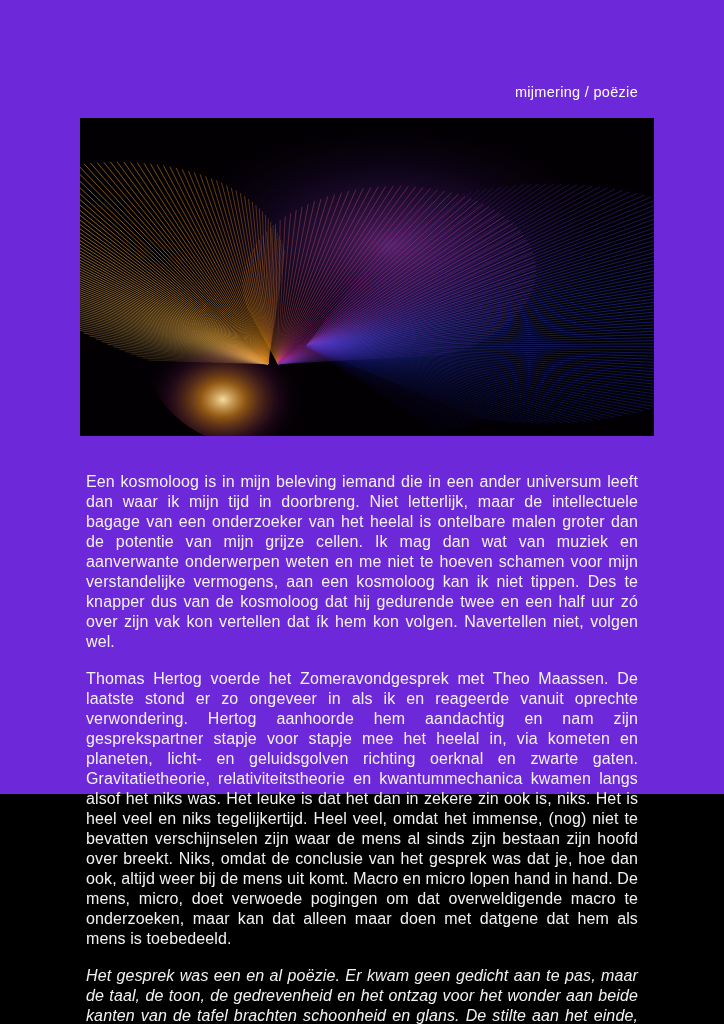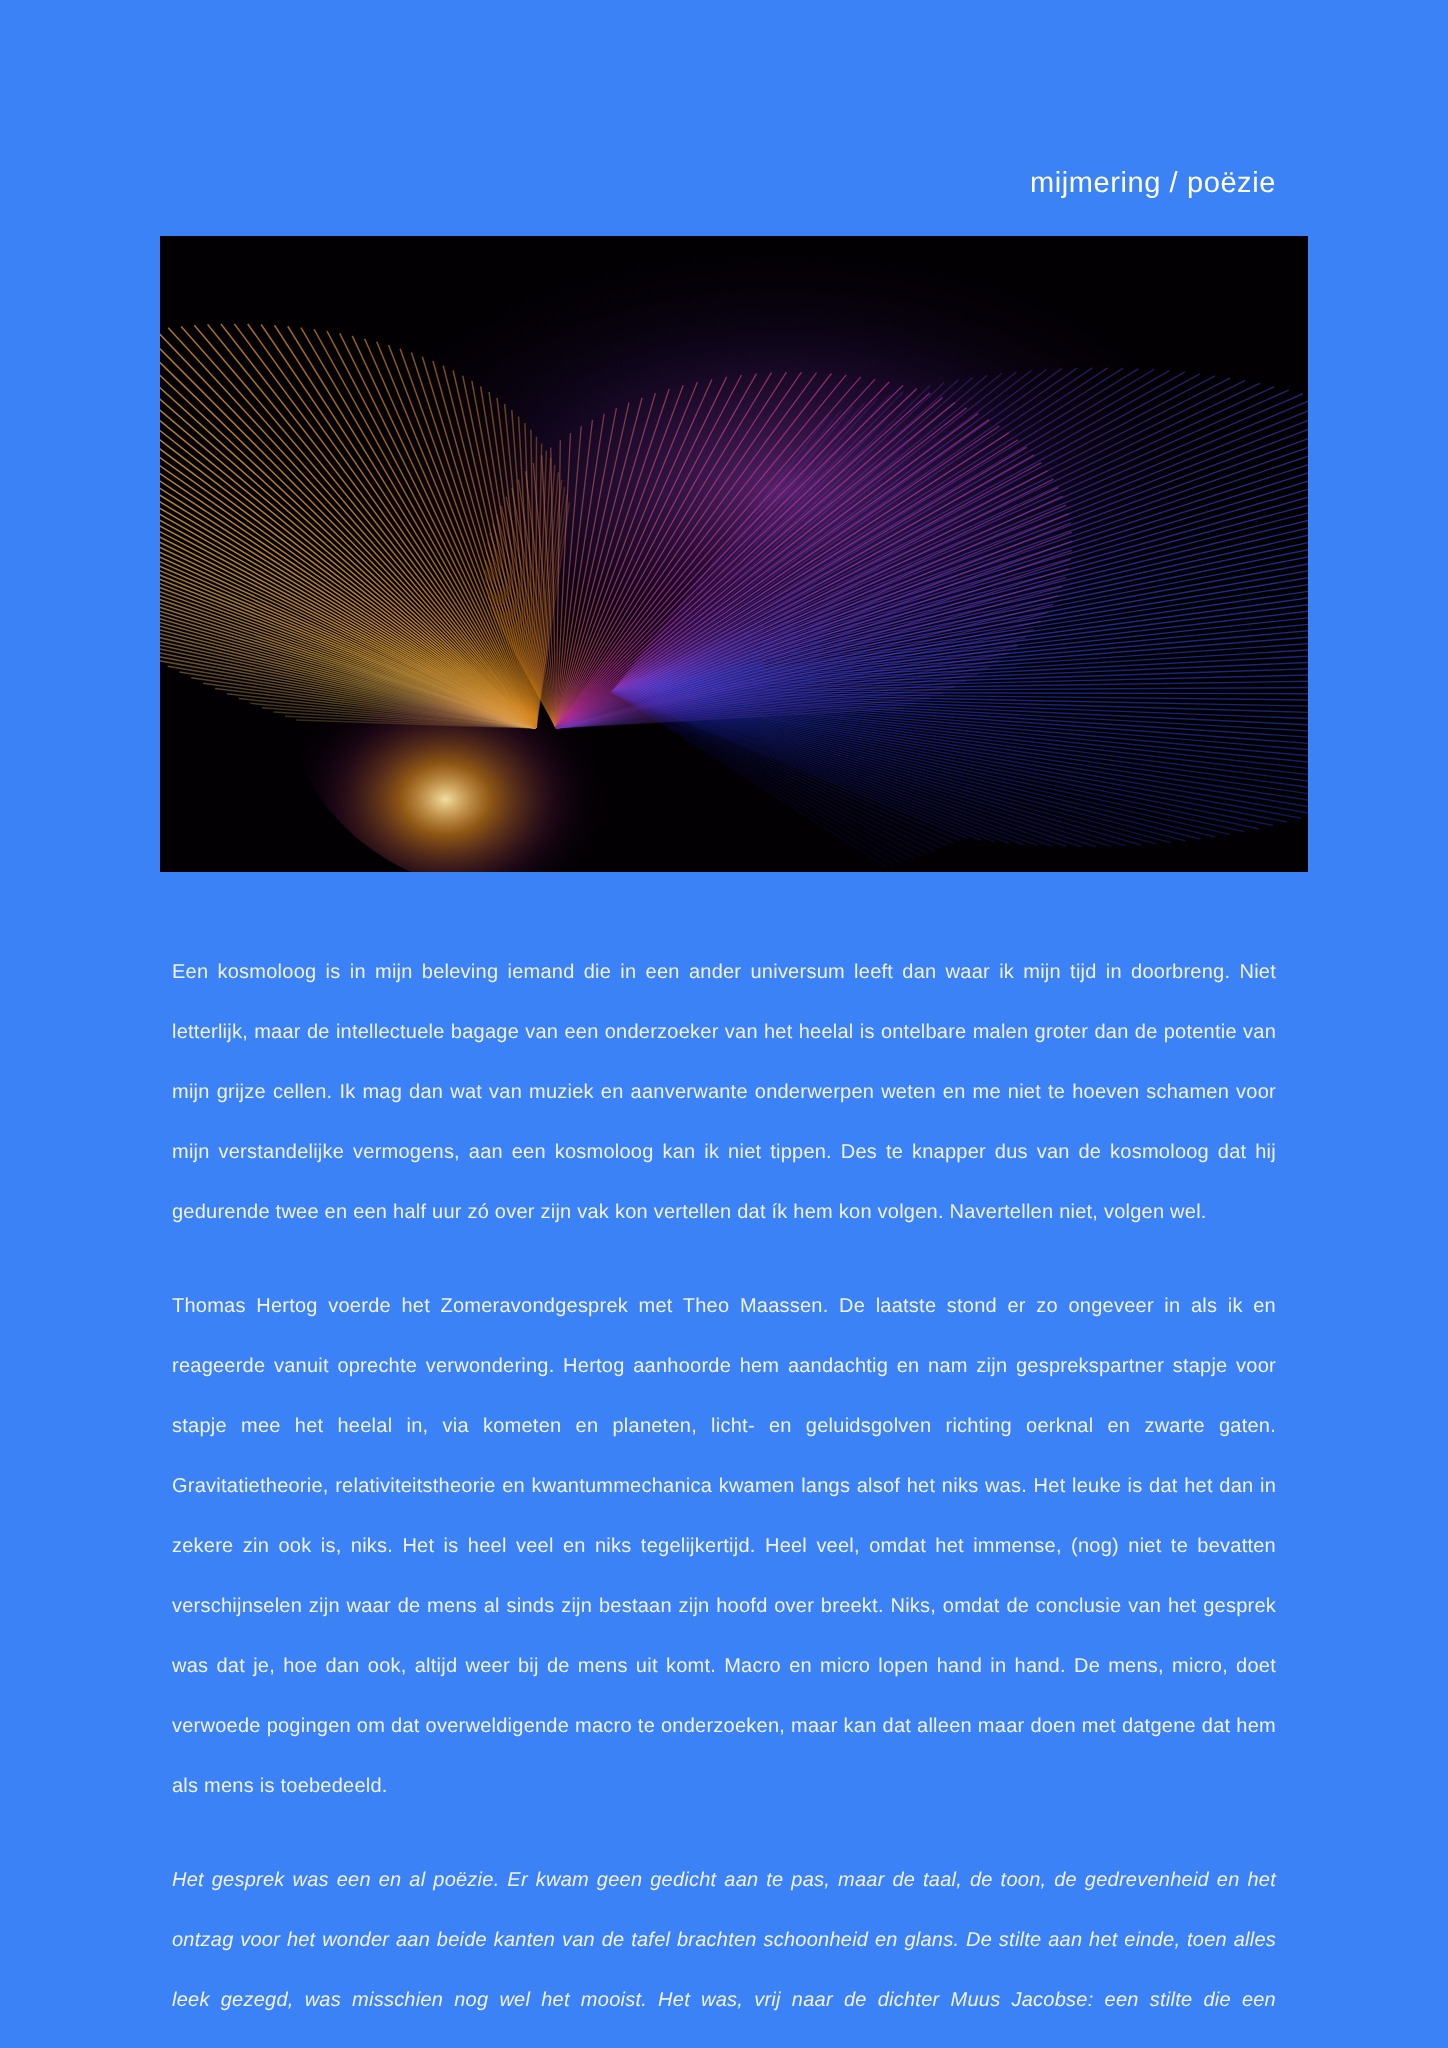--- a/index.html
+++ b/index.html
@@ -10,22 +10,22 @@
   body {
     width: 724px;
     height: 1024px;
     overflow: hidden;
     font-family: "Liberation Sans", sans-serif;
     color: #ffffff;
   }
   .page {
     position: relative;
     width: 724px;
-    height: 1024px;
-    background: #3b82f6;
+    height: 794px;
+    background: #6d28d9;
     box-sizing: border-box;
   }
   .header {
     position: absolute;
     top: 84px;
     right: 86px;
     font-size: 14.5px;
     letter-spacing: 0.3px;
     color: #ffffff;
     text-align: right;
@@ -42,22 +42,22 @@
   .figure svg {
     display: block;
   }
   .content {
     position: absolute;
     left: 86px;
     top: 472px;
     width: 552px;
   }
   .para {
-    font-size: 10px;
-    line-height: 30px;
+    font-size: 16px;
+    line-height: 20px;
     text-align: justify;
     text-justify: inter-word;
     color: #f2f2f2;
     margin: 0 0 17px 0;
     letter-spacing: 0.12px;
   }
   .para:last-of-type {
     margin-bottom: 0;
     font-style: italic;
   }

